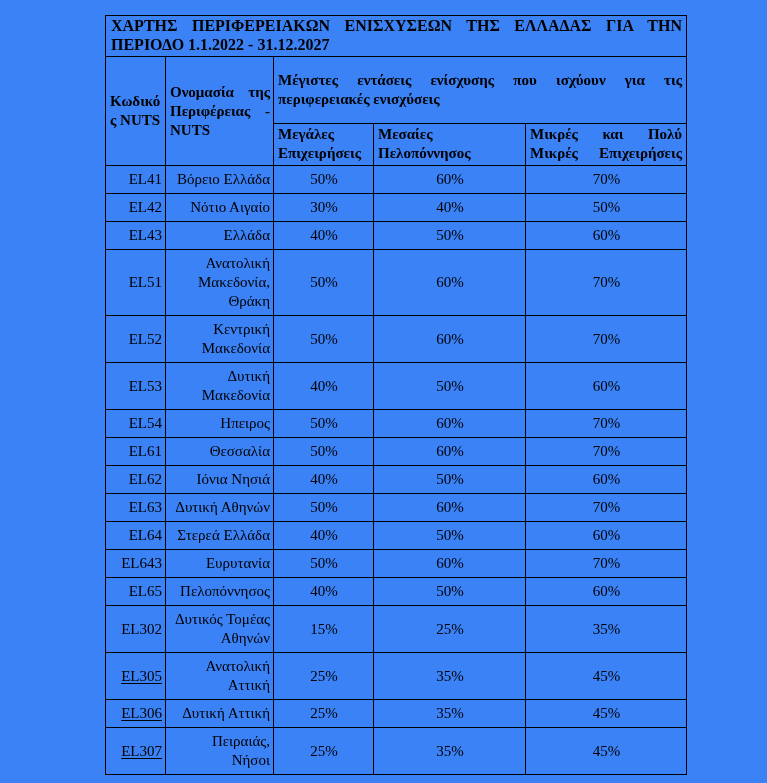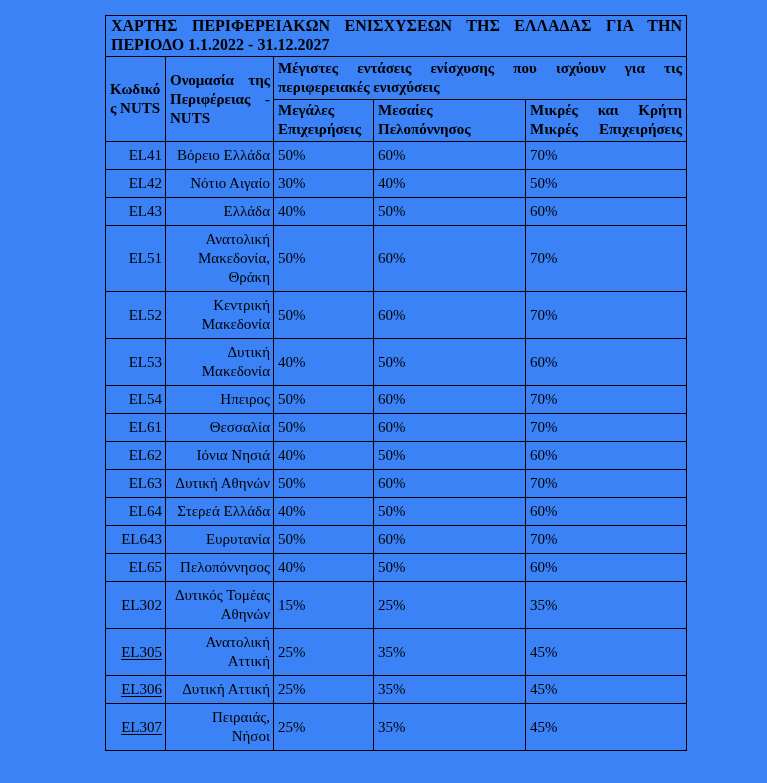--- a/index.html
+++ b/index.html
@@ -20,30 +20,30 @@
     padding:4px 3px 4px 4px;
     overflow:hidden;
     word-wrap:break-word;
   }
   .title-cell{
     font-weight:bold;font-size:16px;line-height:18.5px;
     text-align:justify;vertical-align:top;
     padding:1px 4px 2px 5px;
   }
   .hcell{font-weight:bold;text-align:justify;}
-  .group-hcell{padding:2px 4px;vertical-align:middle;}
+  .group-hcell{padding:14px 4px;vertical-align:middle;}
   .sub-hcell{
     padding:1px 4px 2px 4px;
     text-align:justify;
     text-align-last:justify;
     -moz-text-align-last:justify;
   }
   .rowspan-hcell{vertical-align:middle;}
   .code-cell,.region-cell{text-align:right;}
-  .pct-cell{}
+  .pct-cell{text-align:center;}
   .squiggle{
     text-decoration-line:underline;
     text-decoration-style:wavy;
     text-decoration-color:#df1125;
     text-decoration-thickness:1px;
     text-underline-offset:2px;
     text-decoration:underline;
   }
 </style>
 </head>
@@ -63,21 +63,21 @@
         <td class="title-cell" colspan="5">ΧΑΡΤΗΣ ΠΕΡΙΦΕΡΕΙΑΚΩΝ ΕΝΙΣΧΥΣΕΩΝ ΤΗΣ ΕΛΛΑΔΑΣ ΓΙΑ ΤΗΝ ΠΕΡΙΟΔΟ 1.1.2022 - 31.12.2027</td>
       </tr>
       <tr>
         <td class="hcell rowspan-hcell" rowspan="2">Κωδικός NUTS</td>
         <td class="hcell rowspan-hcell" rowspan="2">Ονομασία της Περιφέρειας - NUTS</td>
         <td class="hcell group-hcell" colspan="3">Μέγιστες εντάσεις ενίσχυσης που ισχύουν για τις περιφερειακές ενισχύσεις</td>
       </tr>
       <tr>
         <td class="hcell sub-hcell">Μεγάλες Επιχειρήσεις</td>
         <td class="hcell sub-hcell">Μεσαίες Πελοπόννησος</td>
-        <td class="hcell sub-hcell">Μικρές και Κρήτη Μικρές Επιχειρήσεις</td>
+        <td class="hcell sub-hcell">Μικρές και Πολύ Μικρές Επιχειρήσεις</td>
       </tr>
     <tr>
           <td class="code-cell"><span>EL41</span></td>
           <td class="region-cell"><span>Βόρειο Ελλάδα</span></td>
           <td class="pct-cell"><span>50%</span></td>
           <td class="pct-cell"><span>60%</span></td>
           <td class="pct-cell"><span>70%</span></td>
         </tr>
         <tr>
           <td class="code-cell"><span>EL42</span></td>

